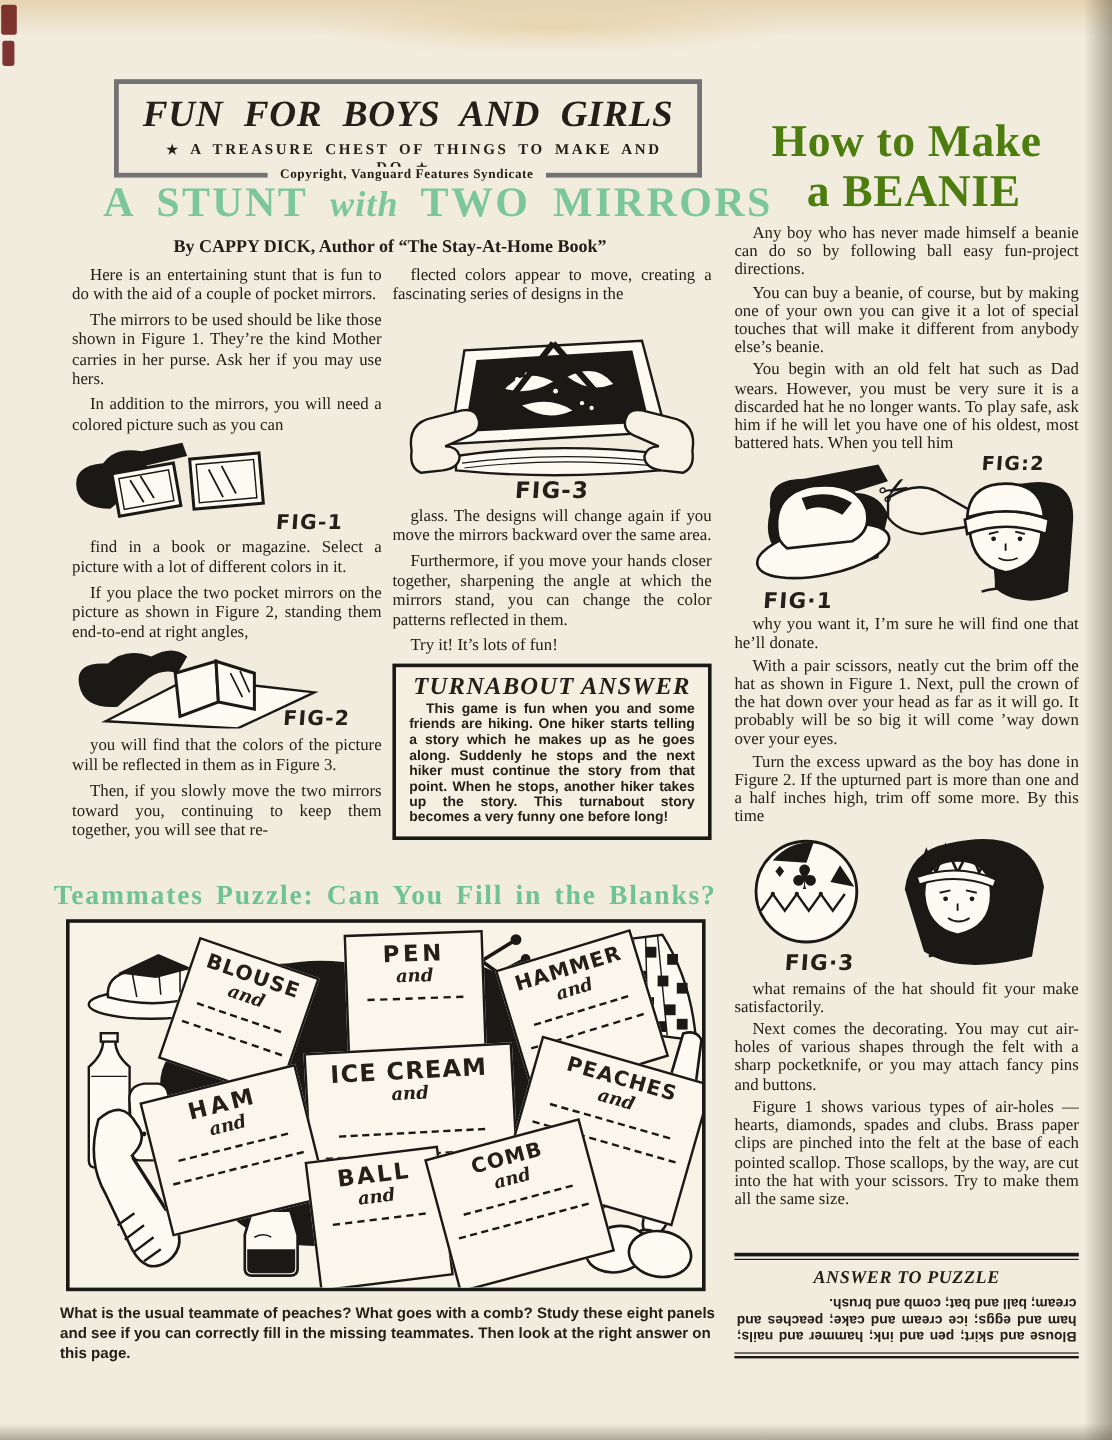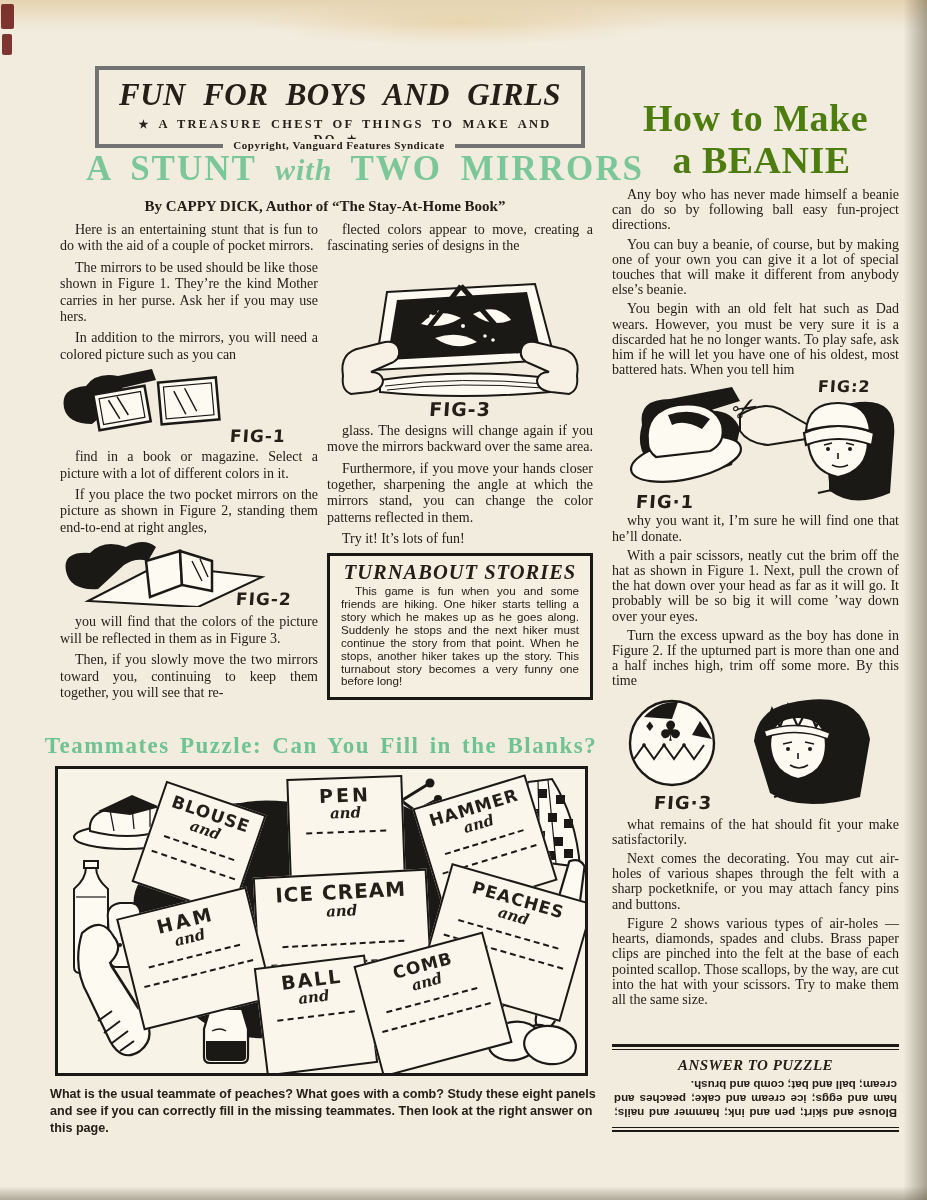--- a/index.html
+++ b/index.html
@@ -48,21 +48,21 @@
   .figlabel{position:absolute;font-family:"DejaVu Sans",sans-serif;font-weight:bold;
     font-size:17px;letter-spacing:1px;transform:skewX(-4deg);}
   .fb1{height:78px;}  .fb1 .figlabel{right:32px;bottom:0;}
   .fb2{height:70px;}  .fb2 .figlabel{right:26px;bottom:2px;}
   .fb3{height:160px;text-align:center;} .fb3 .figlabel{left:50%;transform:translateX(-50%) skewX(-4deg);bottom:0;font-size:19px;}
 
   
   .turnabout{margin-top:4px;border:3px solid #1b1916;background:#f5efe2;padding:8px 11px 9px;}
   .turnabout-title{text-align:center;font-weight:bold;font-style:italic;font-size:20.5px;
     letter-spacing:1px;margin-bottom:5px;}
-  .turnabout-body{font-family:"Liberation Sans",sans-serif;font-weight:normal;font-size:11.6px;
+  .turnabout-body{font-family:"Liberation Sans",sans-serif;font-weight:bold;font-size:11.6px;
     line-height:12.9px;text-align:justify;text-indent:14px;}
 
   
   .puzzle-title{position:absolute;left:40px;top:733px;width:562px;text-align:center;
     color:#6fc291;font-weight:bold;font-size:23px;letter-spacing:1.5px;word-spacing:3px;white-space:nowrap;}
   .puzzle-box{position:absolute;left:55px;top:766px;width:527px;height:304px;
     border:3px solid #1b1916;background:#f8f3e7;overflow:hidden;}
   .pz{position:absolute;}
   .card{position:absolute;background:#faf6ec;border:2.5px solid #1b1916;
     display:flex;flex-direction:column;align-items:center;padding-top:5px;z-index:3;}
@@ -200,21 +200,21 @@
         <path d="M242 118 Q246 94 224 90 L200 84 Q188 82 186 92 Q184 102 196 106 L214 114 Q204 114 202 122 Q202 132 216 134 L234 136 Q244 132 242 118 Z" fill="#f6f1e4" stroke="#1b1916" stroke-width="2"></path>
       </svg>
       <span class="figlabel">FIG-3</span>
     </div>
 
     <p class="para">glass.  The designs will change again if you move the mirrors backward over the same area.</p>
     <p class="para">Furthermore, if you move your hands closer together, sharpening the angle at which the mirrors stand, you can change the color patterns reflected in them.</p>
     <p class="para">Try it!  It’s lots of fun!</p>
 
     <div class="turnabout">
-      <div class="turnabout-title">TURNABOUT STORIES</div>
+      <div class="turnabout-title">TURNABOUT ANSWER</div>
       <div class="turnabout-body">This game is fun when you and some friends are hiking.  One hiker starts telling a story which he makes up as he goes along.  Suddenly he stops and the next hiker must continue the story from that point.  When he stops, another hiker takes up the story.  This turnabout story becomes a very funny one before long!</div>
     </div>
   </div>
 
   <div class="puzzle-title">Teammates Puzzle: Can You Fill in the Blanks?</div>
 
   <div class="puzzle-box">
     <svg class="pz" style="left:0;top:0;z-index:1;" width="527" height="304" viewBox="0 0 527 304">
       <path d="M140 52 Q180 22 250 36 Q310 16 360 44 Q432 40 452 96 Q488 140 448 192 Q470 242 408 258 Q340 288 262 262 Q170 284 130 240 Q68 226 86 168 Q58 120 104 92 Q110 62 140 52 Z" fill="#1b1916"></path>
       <path d="M150 40 Q190 26 214 44 L200 70 Q170 58 150 40 Z" fill="#1b1916"></path>
@@ -404,21 +404,21 @@
             <circle cx="80" cy="56" r="2" fill="#1b1916"></circle>
           <path class="ink-line" d="M53 51 L62 49 M75 49 L84 51 M60 72 Q69 78 78 72 M68 60 L68 66" stroke-width="1.6"></path>
           <path class="ink-line" d="M58 88 L58 100 M80 88 L80 100 M44 104 Q68 96 94 104" stroke-width="2"></path>
         </g>
       </svg>
       <span class="figlabel f3">FIG·3</span>
     </div>
 
     <p class="para">what remains of the hat should fit your make satisfactorily.</p>
     <p class="para">Next comes the decorating.  You may cut air-holes of various shapes through the felt with a sharp pocketknife, or you may attach fancy pins and buttons.</p>
-    <p class="para">Figure 2 shows various types of air-holes — hearts, diamonds, spades and clubs.  Brass paper clips are pinched into the felt at the base of each pointed scallop.  Those scallops, by the way, are cut into the hat with your scissors.  Try to make them all the same size.</p>
+    <p class="para">Figure 1 shows various types of air-holes — hearts, diamonds, spades and clubs.  Brass paper clips are pinched into the felt at the base of each pointed scallop.  Those scallops, by the way, are cut into the hat with your scissors.  Try to make them all the same size.</p>
   </div>
 
   <div class="answer-box">
     <div class="rule thick"></div>
     <div class="rule thin"></div>
     <div class="answer-title">ANSWER TO PUZZLE</div>
     <div class="answer-body">Blouse and skirt; pen and ink; hammer and nails; ham and eggs; ice cream and cake; peaches and cream; ball and bat; comb and brush.</div>
     <div class="rule thin bottom"></div>
     <div class="rule thick" style="margin-top:2px;"></div>
   </div>

